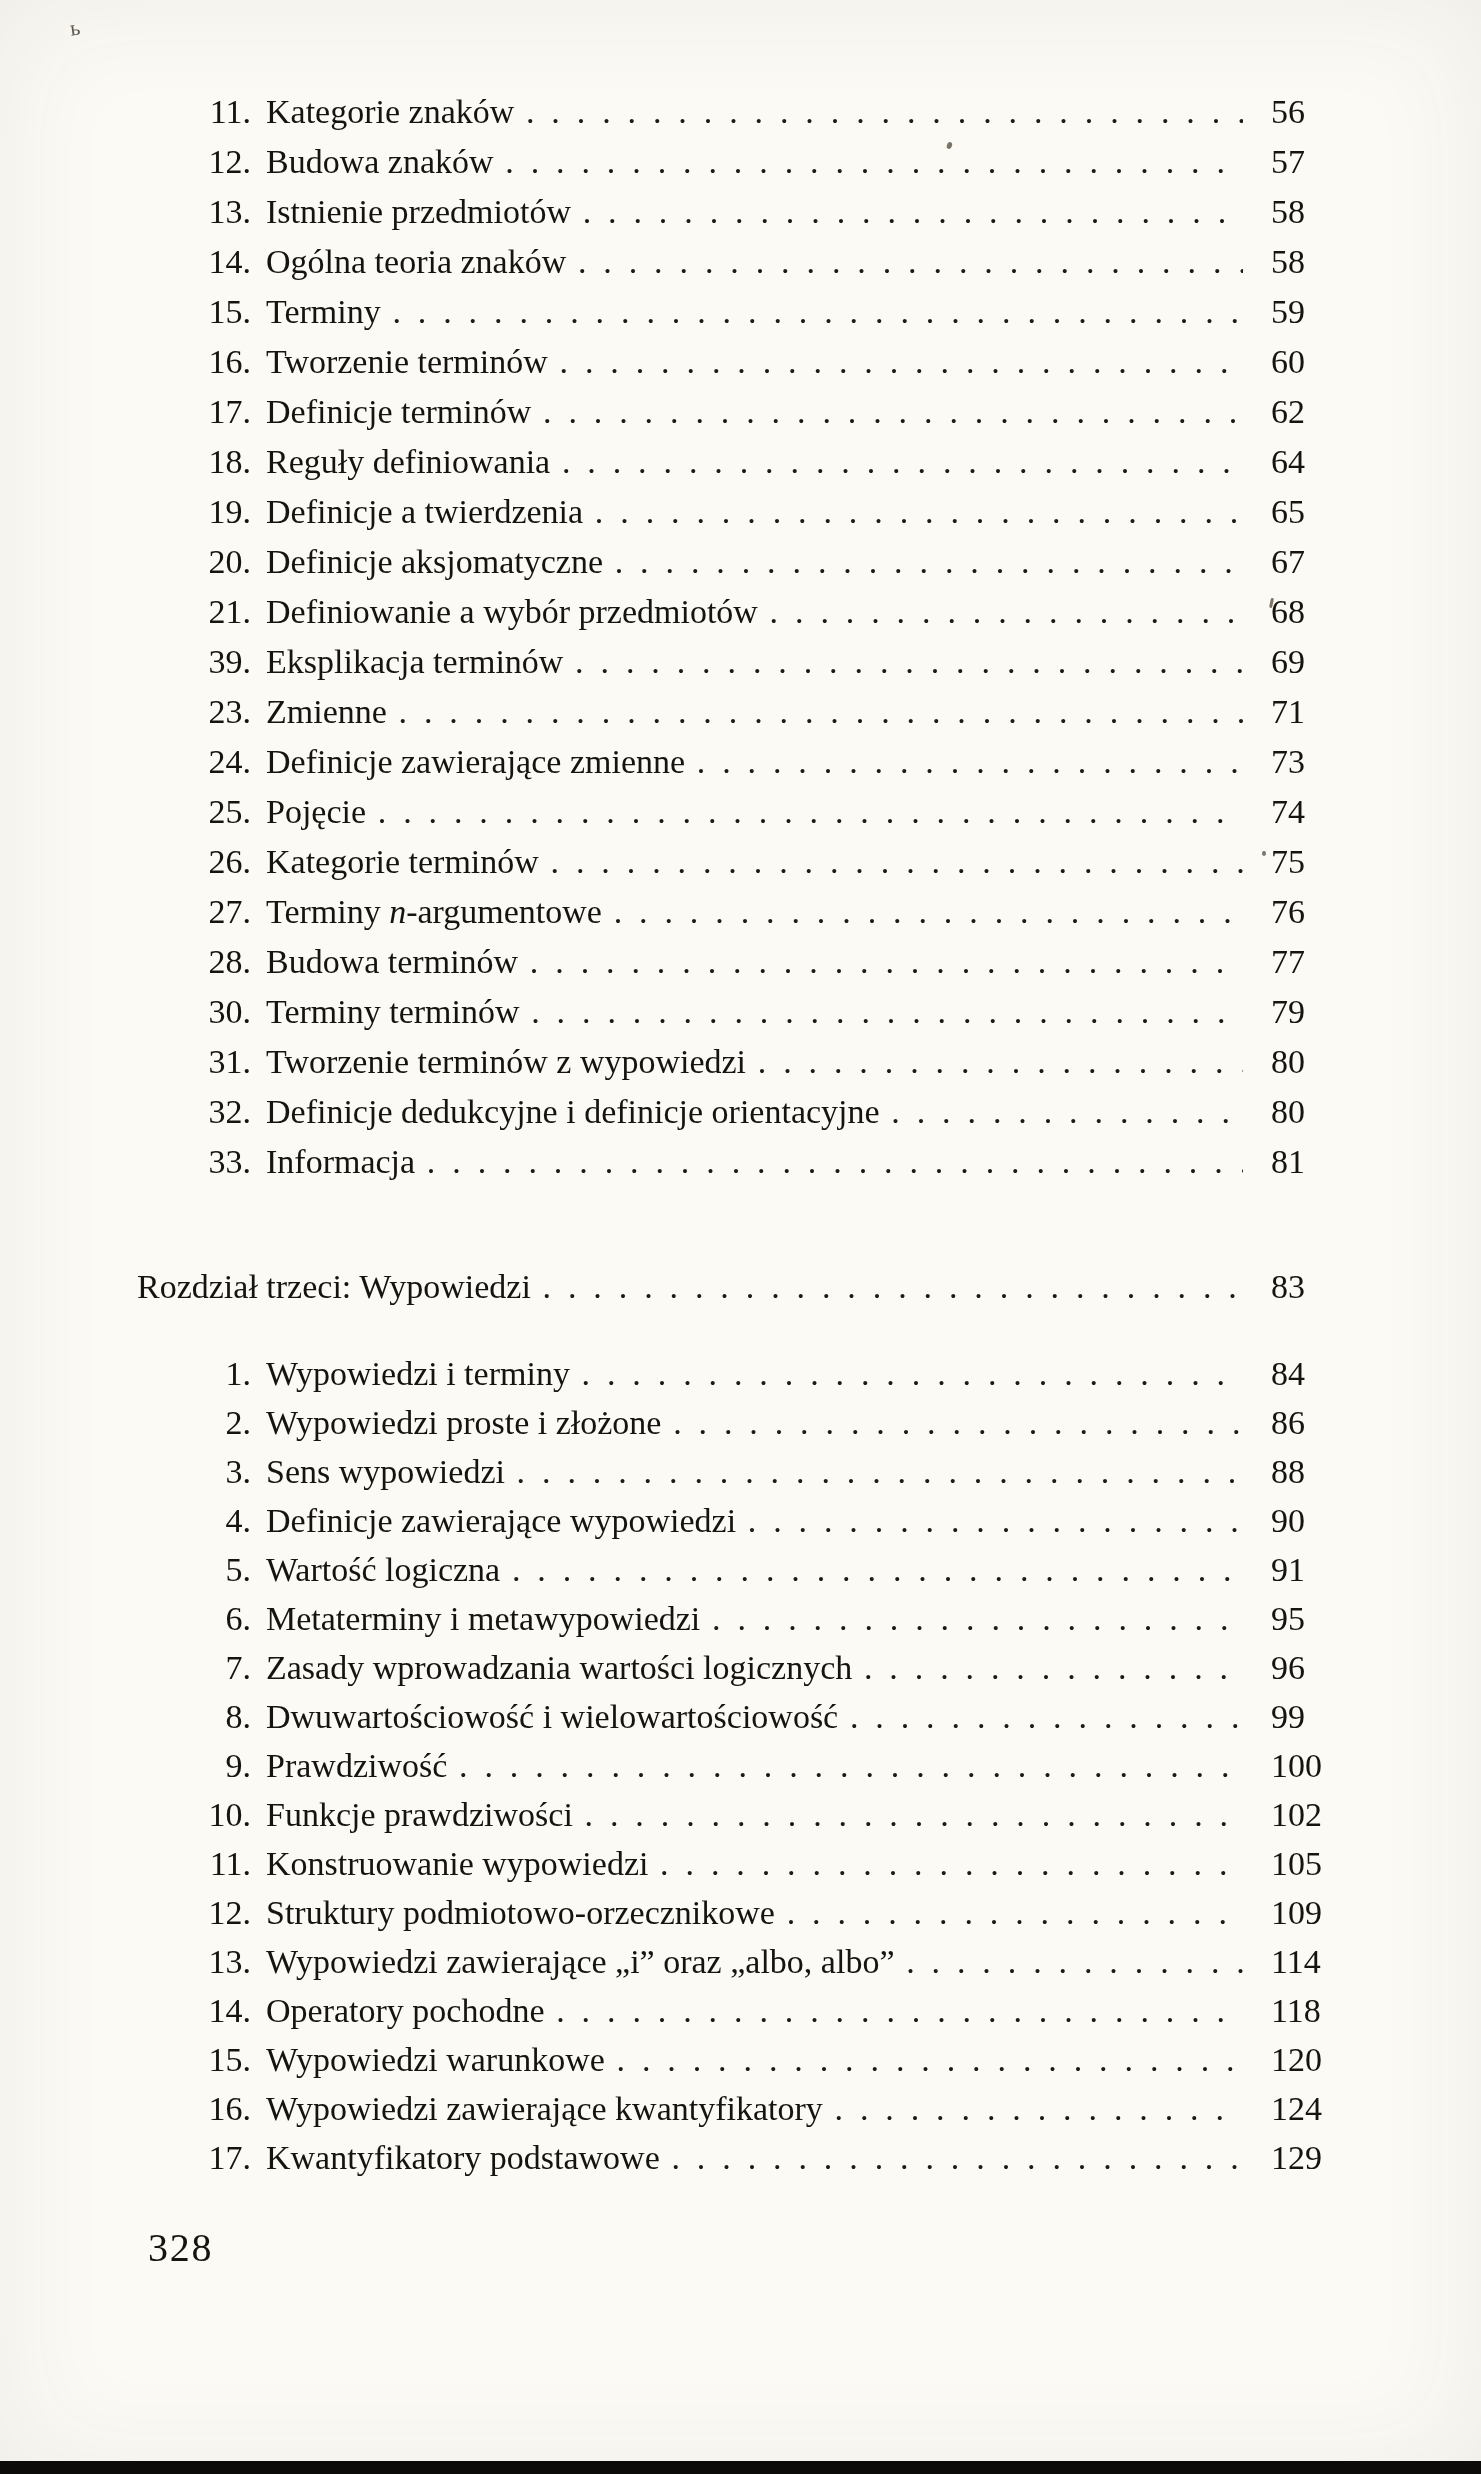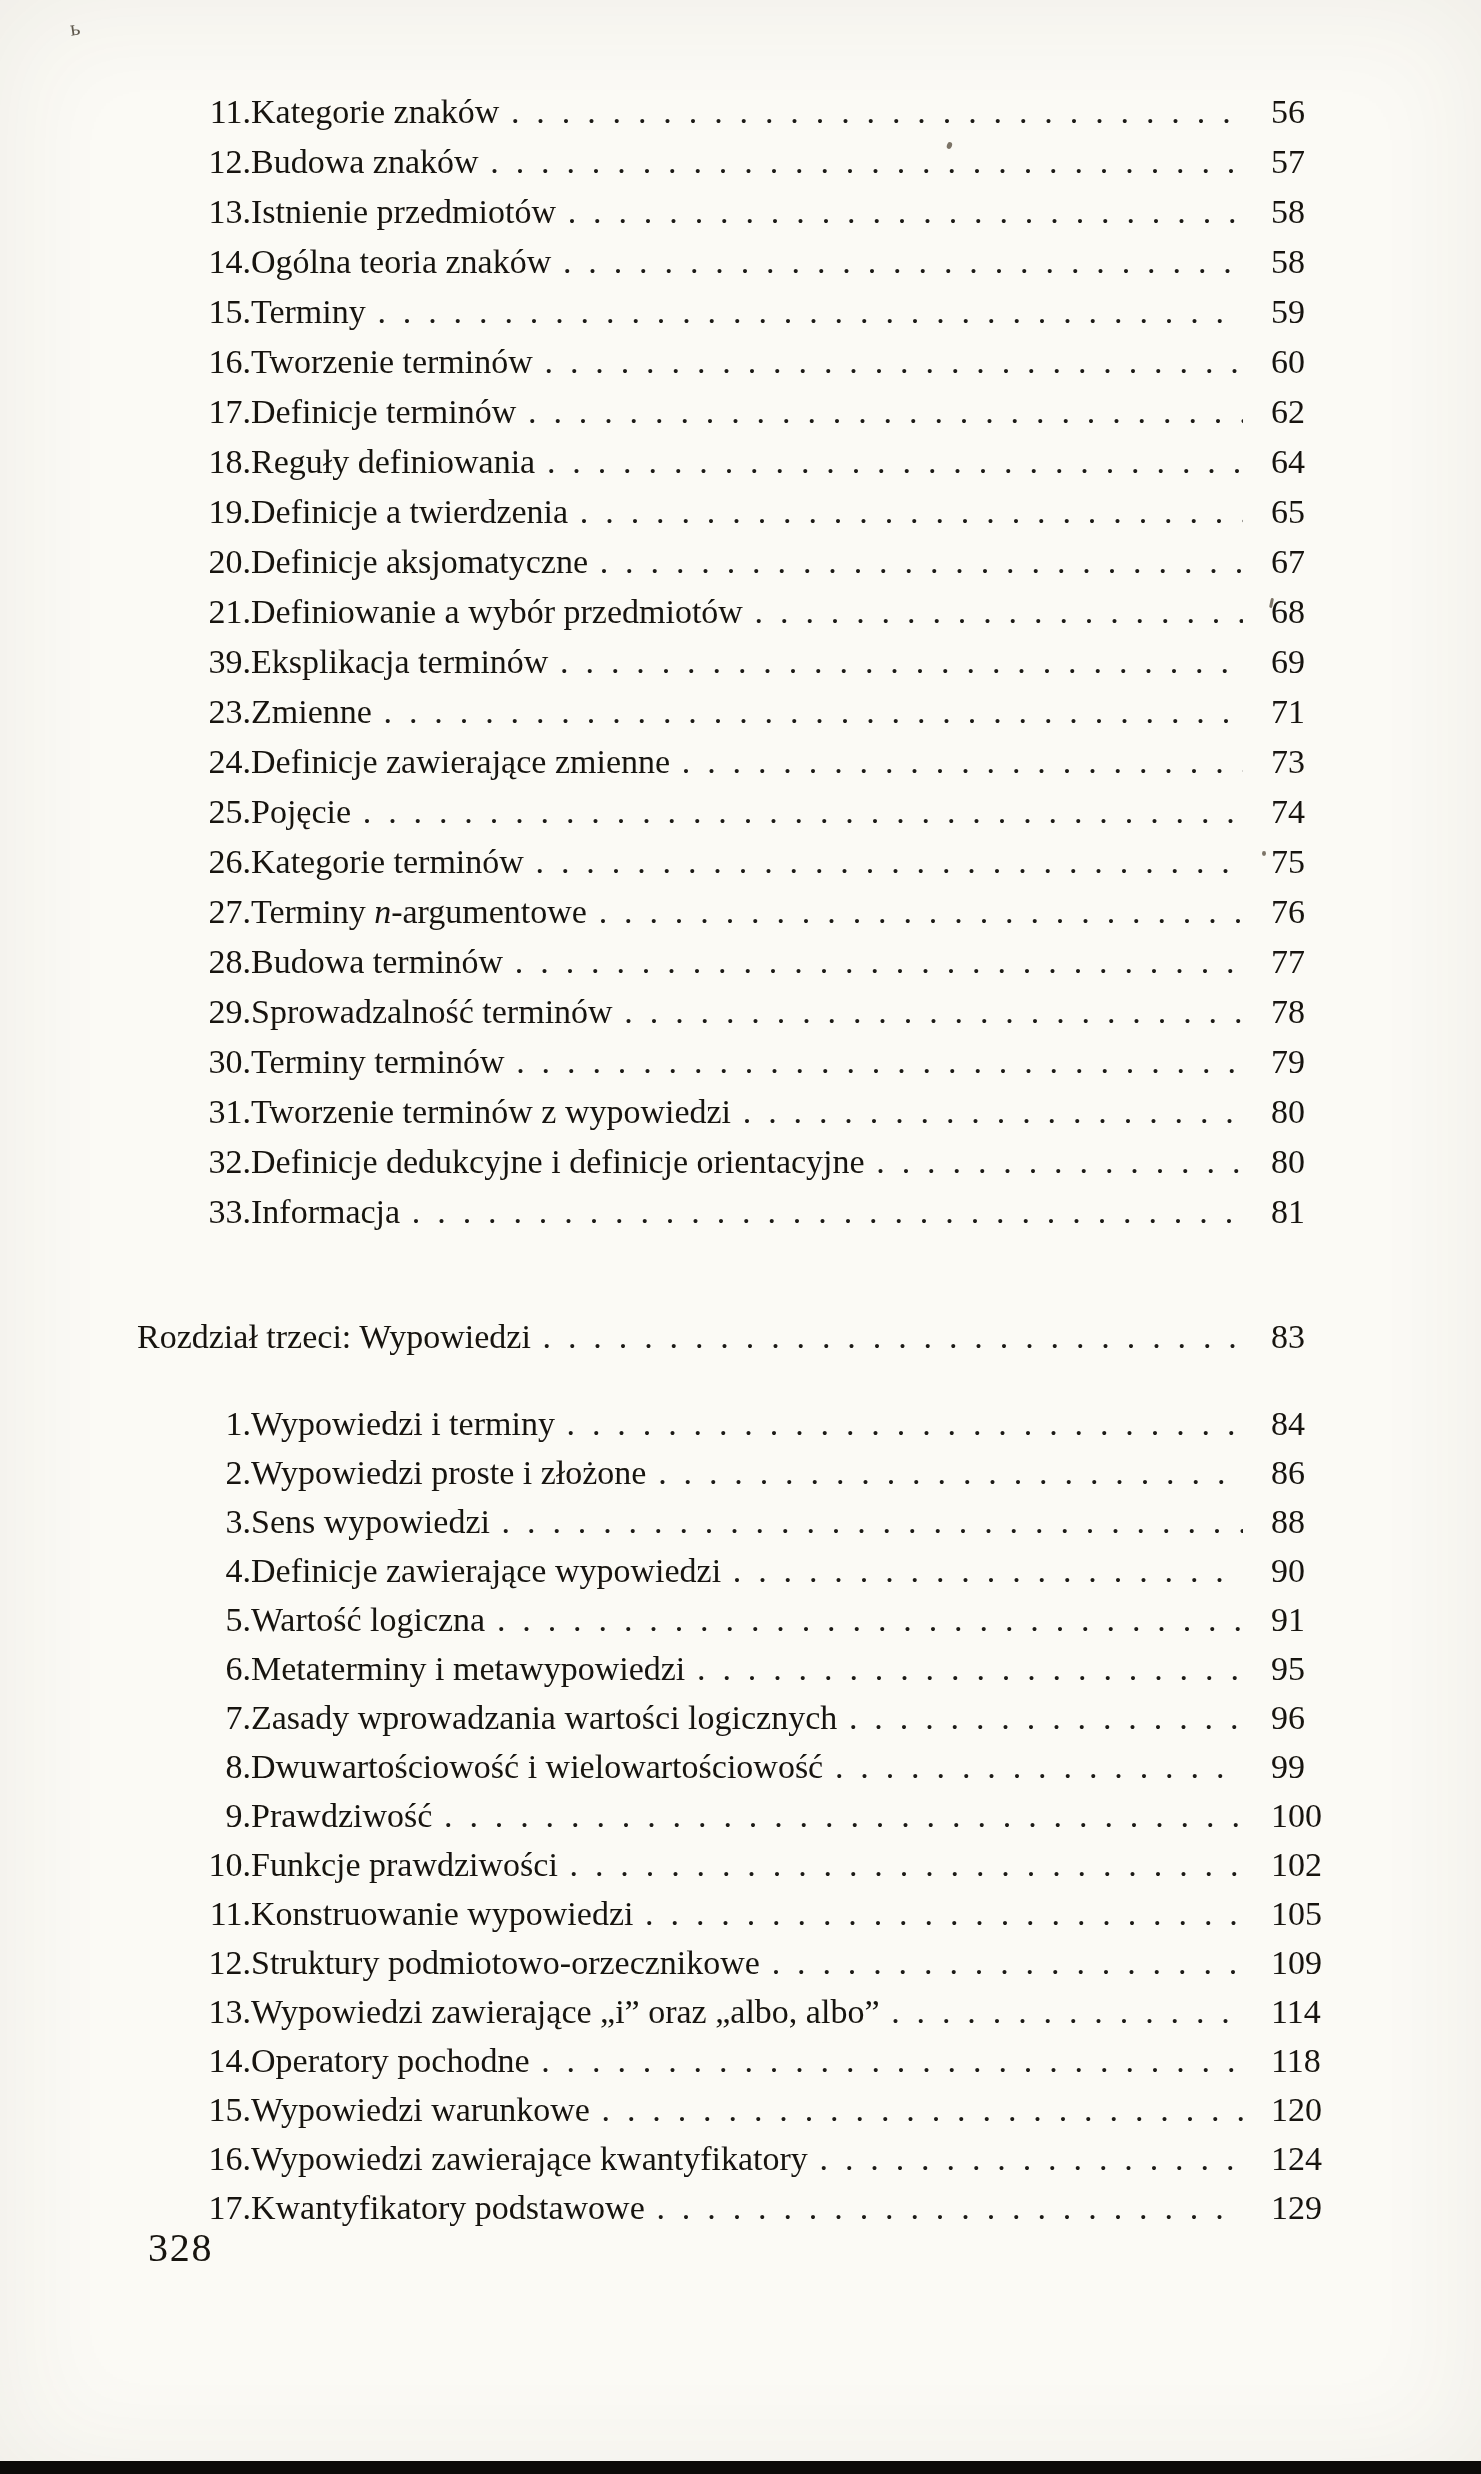--- a/index.html
+++ b/index.html
@@ -37,20 +37,21 @@
     height: 50px;
     line-height: 50px;
     margin-top: 75px;
     margin-bottom: 37px;
   }
   .toc-list .toc-row { padding-left: 54px; }
   .num {
     flex: 0 0 60px;
     width: 60px;
     text-align: right;
+    margin-right: 15px;
   }
   .title { flex: 0 0 auto; text-align: right; }
   .leader {
     flex: 1 1 auto;
     min-width: 0;
     overflow: hidden;
     margin-left: 11.7px;
     margin-right: 28.5px;
     color: #1c1a16;
   }
@@ -212,26 +213,20 @@
           <span class="leader"></span>
           <span class="page-num">76</span>
         </div>
         <div class="toc-row">
           <span class="num">28.</span>
           <span class="title">Budowa terminów</span>
           <span class="leader"></span>
           <span class="page-num">77</span>
         </div>
         <div class="toc-row">
-          <span class="num">29.</span>
-          <span class="title">Sprowadzalność terminów</span>
-          <span class="leader"></span>
-          <span class="page-num">78</span>
-        </div>
-        <div class="toc-row">
           <span class="num">30.</span>
           <span class="title">Terminy terminów</span>
           <span class="leader"></span>
           <span class="page-num">79</span>
         </div>
         <div class="toc-row">
           <span class="num">31.</span>
           <span class="title">Tworzenie terminów z wypowiedzi</span>
           <span class="leader"></span>
           <span class="page-num">80</span>

